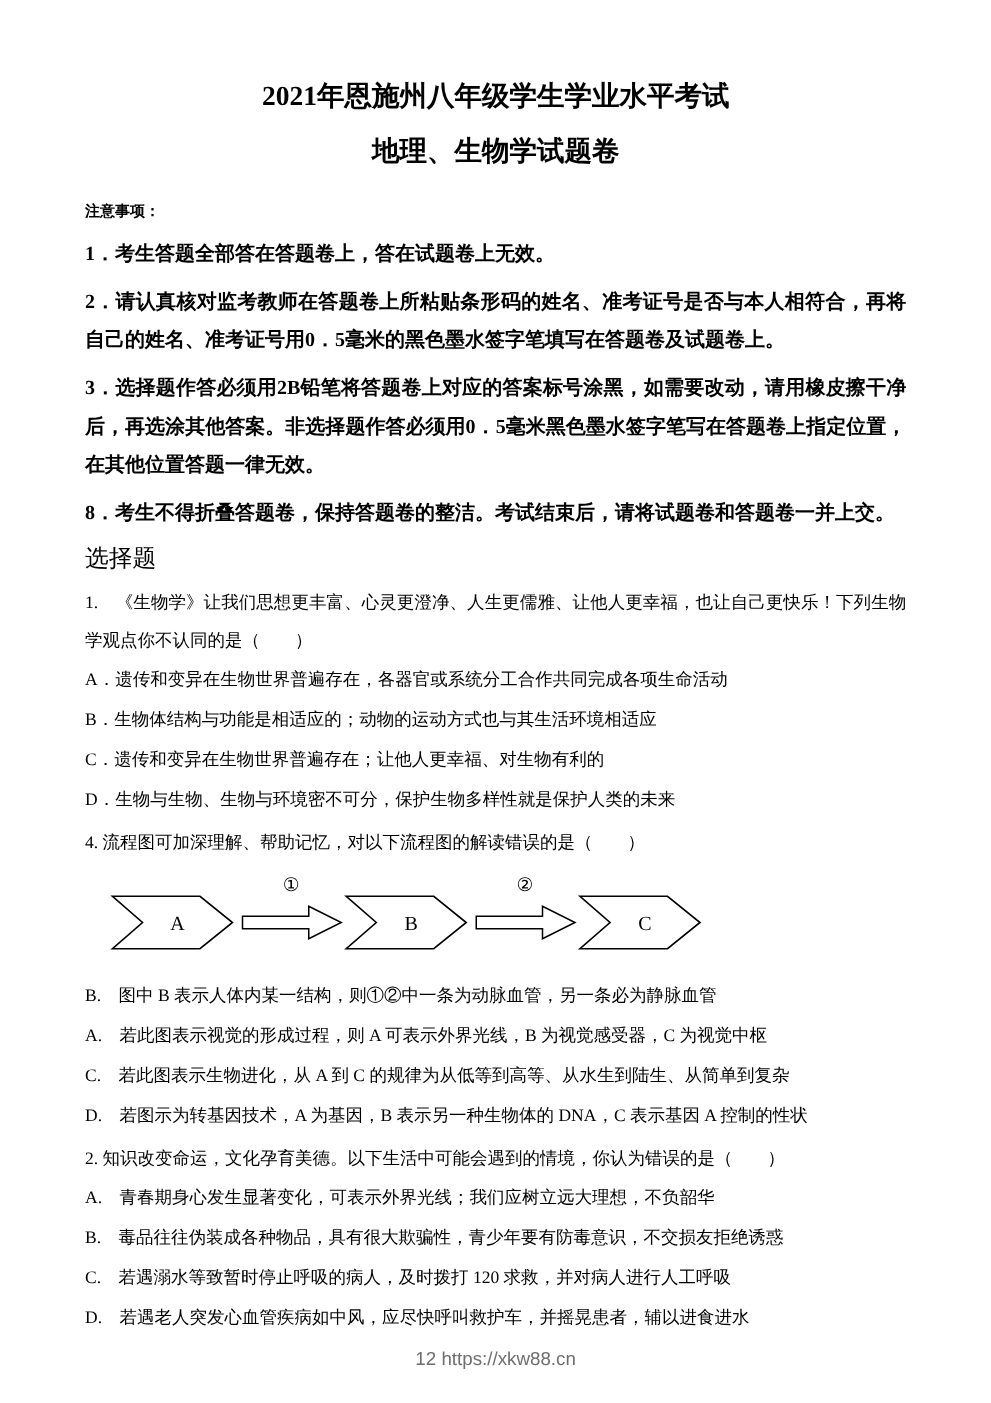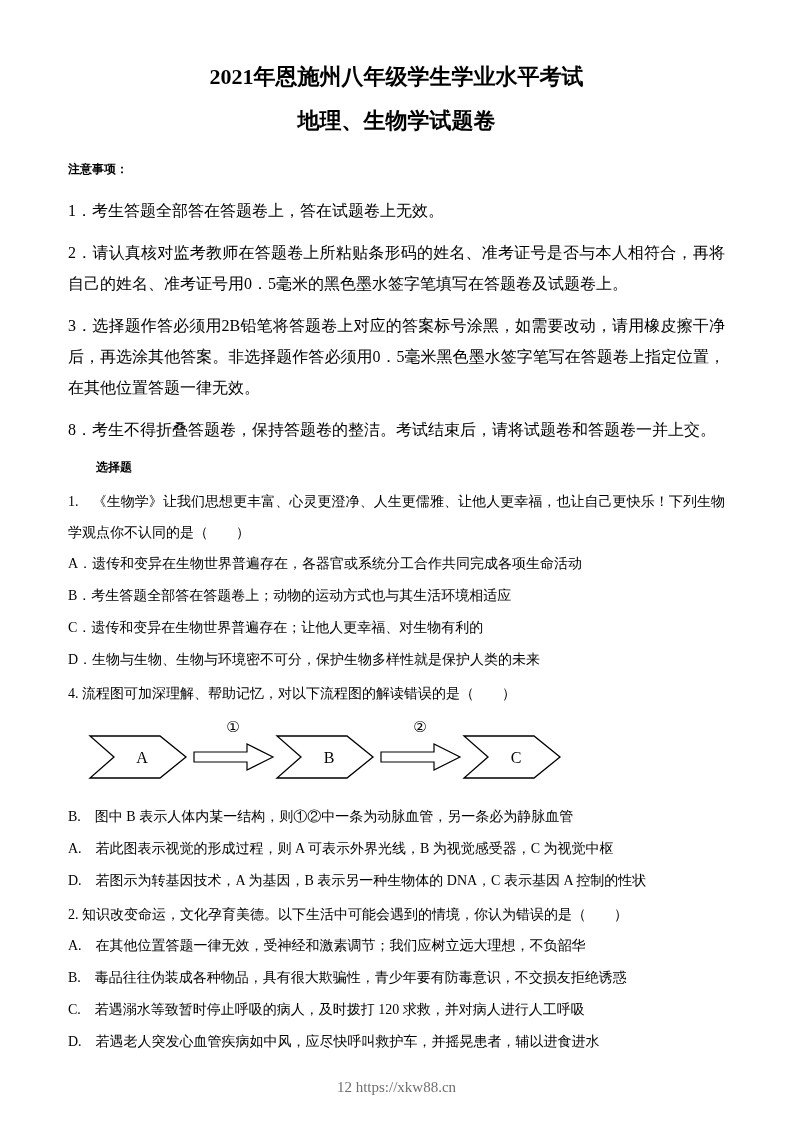--- a/index.html
+++ b/index.html
@@ -23,33 +23,31 @@
   }
   .title.first { margin-bottom: 14px; }
   .title.second { margin-bottom: 18px; }
   .notice-header {
     font-weight: bold;
     font-size: 12px;
     line-height: 30px;
     margin-bottom: 4px;
   }
   .notice-item {
-    font-weight: normal;
+    font-weight: bold;
     font-size: 16px;
     line-height: 31px;
     text-align: justify;
     margin-bottom: 7px;
-    margin-top: 11px;
   }
   .section-header {
-    font-weight: bold;
-    font-size: 12px;
+    font-weight: normal;
+    font-size: 19px;
     line-height: 30px;
     margin-bottom: 4px;
-    margin-left: 28px;
   }
   .q-stem {
     font-size: 14px;
     line-height: 31px;
     text-align: justify;
   }
   .q-option {
     font-size: 14px;
     line-height: 32px;
     text-align: justify;
@@ -82,21 +80,21 @@
     fill: #000000;
   }
   .footer {
     position: absolute;
     left: 0;
     right: 0;
     bottom: 26px;
     text-align: center;
     color: #6f6f6f;
     font-size: 15px;
-    font-family: Liberation Serif, serif;
+    font-family: Liberation Sans, sans-serif;
   }
 </style>
 </head>
 <body>
 
 <div class="page">
 
   <div class="title first">2021年恩施州八年级学生学业水平考试</div>
   <div class="title second">地理、生物学试题卷</div>
 
@@ -104,21 +102,21 @@
   <p class="notice-item">1．考生答题全部答在答题卷上，答在试题卷上无效。</p>
   <p class="notice-item">2．请认真核对监考教师在答题卷上所粘贴条形码的姓名、准考证号是否与本人相符合，再将自己的姓名、准考证号用0．5毫米的黑色墨水签字笔填写在答题卷及试题卷上。</p>
   <p class="notice-item">3．选择题作答必须用2B铅笔将答题卷上对应的答案标号涂黑，如需要改动，请用橡皮擦干净后，再选涂其他答案。非选择题作答必须用0．5毫米黑色墨水签字笔写在答题卷上指定位置，在其他位置答题一律无效。</p>
   <p class="notice-item">8．考生不得折叠答题卷，保持答题卷的整洁。考试结束后，请将试题卷和答题卷一并上交。</p>
 
   <div class="section-header">选择题</div>
 
   <div class="q-block">
     <p class="q-stem">1.　《生物学》让我们思想更丰富、心灵更澄净、人生更儒雅、让他人更幸福，也让自己更快乐！下列生物学观点你不认同的是（　　）</p>
     <p class="q-option">A．遗传和变异在生物世界普遍存在，各器官或系统分工合作共同完成各项生命活动</p>
-    <p class="q-option">B．考生答题全部答在答题卷上；动物的运动方式也与其生活环境相适应</p>
+    <p class="q-option">B．生物体结构与功能是相适应的；动物的运动方式也与其生活环境相适应</p>
     <p class="q-option">C．遗传和变异在生物世界普遍存在；让他人更幸福、对生物有利的</p>
     <p class="q-option">D．生物与生物、生物与环境密不可分，保护生物多样性就是保护人类的未来</p>
   </div>
 
   <div class="q-block">
     <p class="q-stem">4. 流程图可加深理解、帮助记忆，对以下流程图的解读错误的是（　　）</p>
 
     <div class="flow-wrap">
       <svg width="478" height="80" viewBox="0 0 478 80">
 
@@ -134,26 +132,27 @@
         <polygon class="hollow-arrow" points="295,37 348,37 348,29 374,42 348,55 348,47 295,47"></polygon>
         <text class="step-label" x="334" y="17" text-anchor="middle">②</text>
 
         <polygon class="banner" points="378,21 448,21 474,42 448,63 378,63 402,42"></polygon>
         <text class="node-label" x="430" y="48" text-anchor="middle">C</text>
       </svg>
     </div>
 
     <p class="q-option">B.　图中 B 表示人体内某一结构，则①②中一条为动脉血管，另一条必为静脉血管</p>
     <p class="q-option">A.　若此图表示视觉的形成过程，则 A 可表示外界光线，B 为视觉感受器，C 为视觉中枢</p>
+    <p class="q-option">C.　若此图表示生物进化，从 A 到 C 的规律为从低等到高等、从水生到陆生、从简单到复杂</p>
     <p class="q-option">D.　若图示为转基因技术，A 为基因，B 表示另一种生物体的 DNA，C 表示基因 A 控制的性状</p>
   </div>
 
   <div class="q-block">
     <p class="q-stem">2. 知识改变命运，文化孕育美德。以下生活中可能会遇到的情境，你认为错误的是（　　）</p>
-    <p class="q-option">A.　在其他位置答题一律无效，受神经和激素调节；我们应树立远大理想，不负韶华</p>
+    <p class="q-option">A.　青春期身心发生显著变化，可表示外界光线；我们应树立远大理想，不负韶华</p>
     <p class="q-option">B.　毒品往往伪装成各种物品，具有很大欺骗性，青少年要有防毒意识，不交损友拒绝诱惑</p>
     <p class="q-option">C.　若遇溺水等致暂时停止呼吸的病人，及时拨打 120 求救，并对病人进行人工呼吸</p>
     <p class="q-option">D.　若遇老人突发心血管疾病如中风，应尽快呼叫救护车，并摇晃患者，辅以进食进水</p>
   </div>
 
   <div class="footer">12 https://xkw88.cn</div>
 
 </div>
 
 </body></html>

